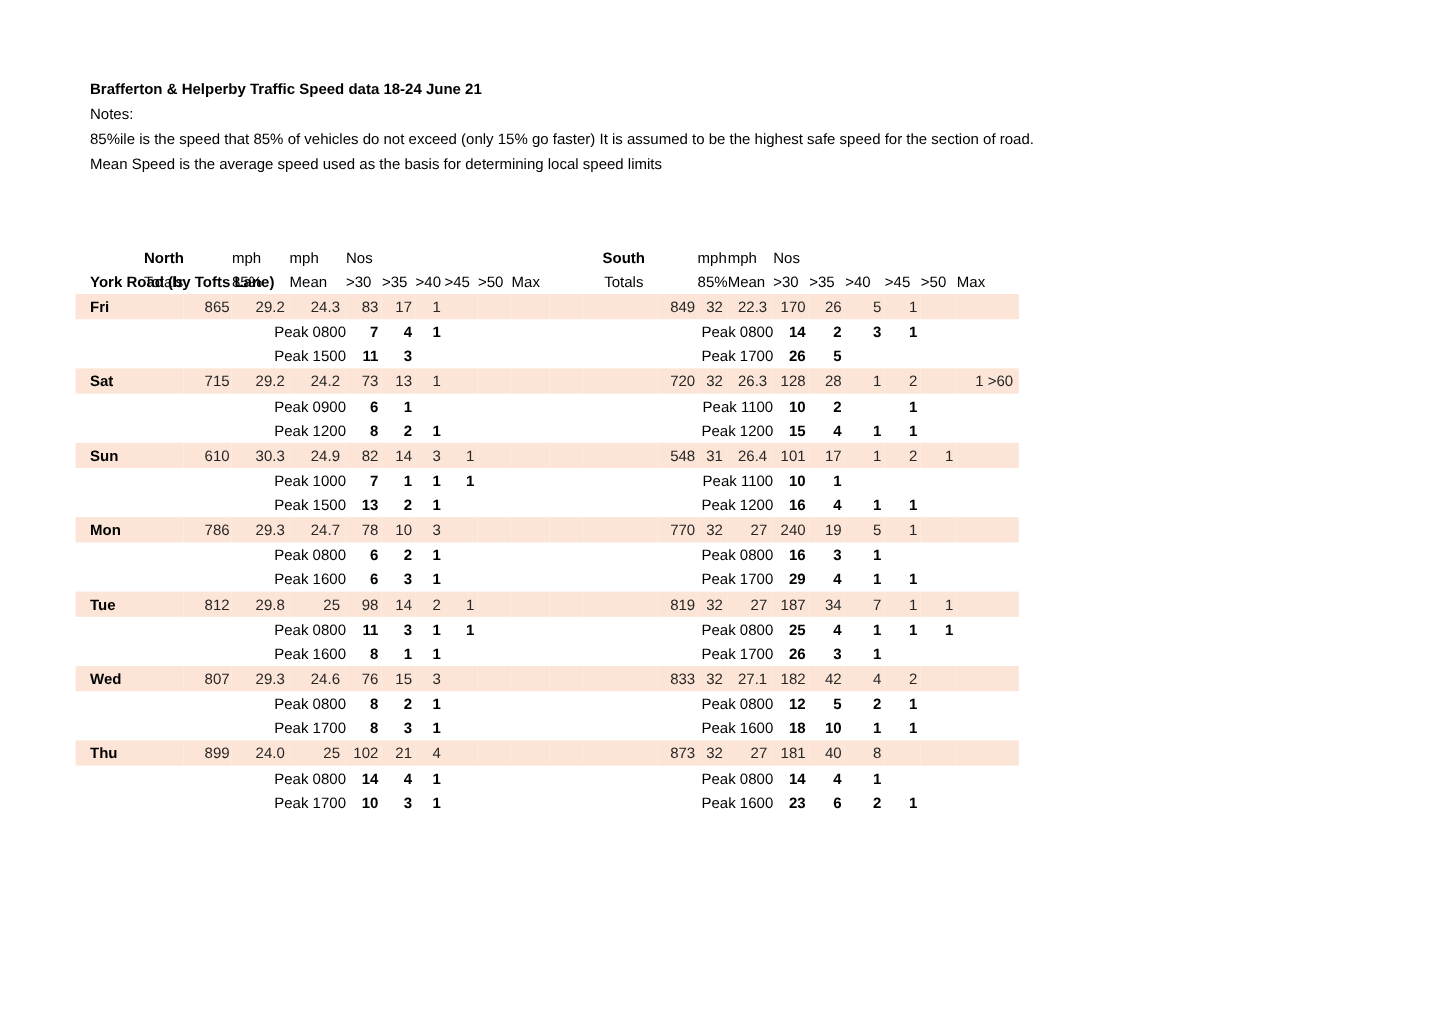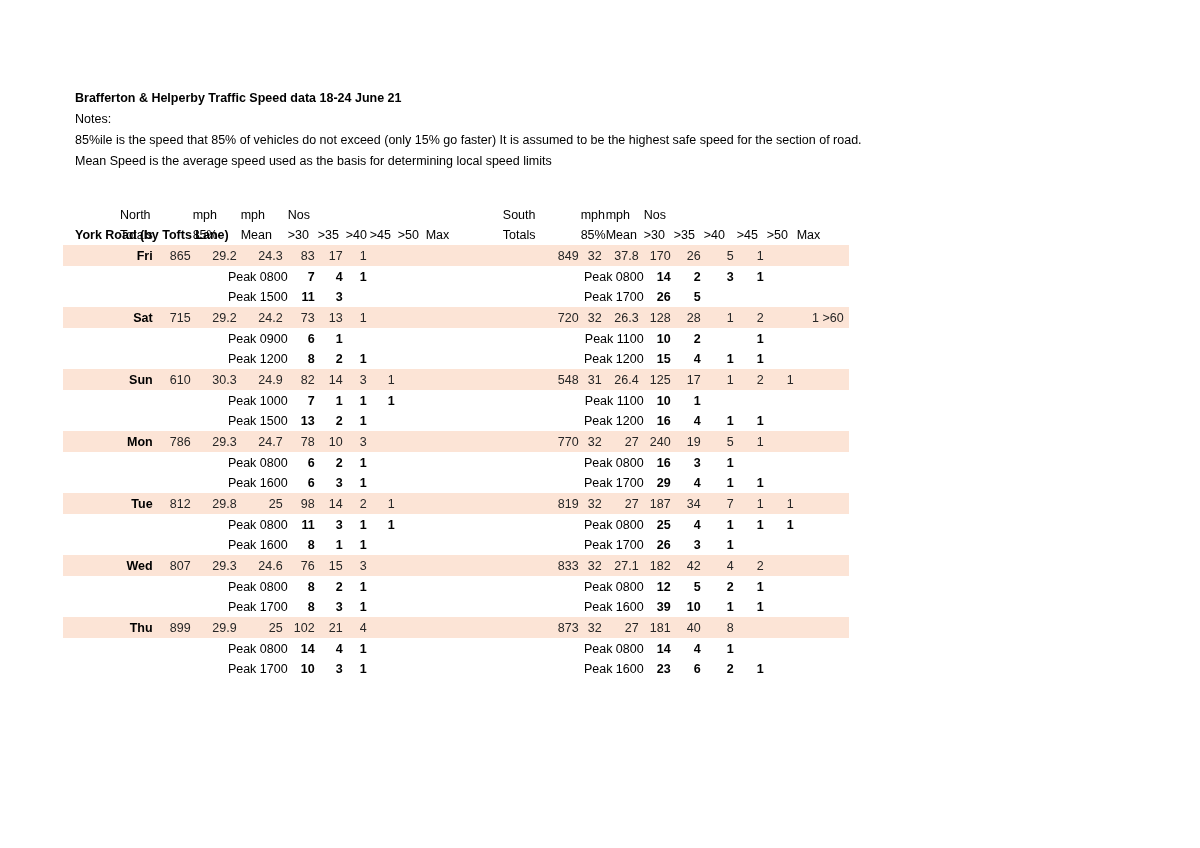--- a/index.html
+++ b/index.html
@@ -1,31 +1,31 @@
 <!DOCTYPE html>
 <html><head>
 <meta charset="utf-8">
 <style>
   html,body{margin:0;padding:0;}
   body{
     width:1200px;height:848px;background:#ffffff;position:relative;
     font-family:"Liberation Sans","DejaVu Sans",sans-serif;color:#000;
   }
-  .textblock{position:absolute;left:75px;top:88px;font-size:12.5px;line-height:21px;white-space:nowrap;}
+  .textblock{position:absolute;left:75px;top:64px;font-size:12.5px;line-height:21px;white-space:nowrap;}
   .title{font-weight:bold;}
   .section-title{position:absolute;left:75px;top:184px;font-size:12.5px;font-weight:bold;white-space:nowrap;margin-top:44px;}
   table.traffic{
     position:absolute;left:63px;top:204px;border-collapse:collapse;table-layout:fixed;
     font-size:12.5px;
   }
   td{padding:0;height:21px;white-space:nowrap;overflow:visible;vertical-align:middle;}
   tr.r3 td, tr.hr2 td{height:20px;}
   .band td{background:#fce4d6;}
-  .day-label{font-weight:bold;padding-left:12px;text-align:right;}
-  .dirhead{font-weight:normal;}
+  .day-label{font-weight:bold;padding-left:12px;text-align:left;}
+  .dirhead{font-weight:bold;}
   .indent{padding-left:57px;text-align:left;}
   .slabel{padding-left:5px;text-align:center;}
   .hc{font-weight:normal;}
   .num{text-align:right;padding-right:3px;}
   .tot{padding-right:2px;}
   .p85{padding-right:4px;}
   .mean{padding-right:5px;margin-top:20px;}
   .mx{padding-right:5px;}
   .dnum{font-weight:normal;color:#262626;}
   .pnum{font-weight:bold;}
@@ -127,21 +127,21 @@
           <td class="num dnum">83</td>
           <td class="num dnum">17</td>
           <td class="num dnum">1</td>
           <td class="num dnum"></td>
           <td class="num dnum"></td>
           <td class="num mx dnum"></td>
           <td class="gap"></td>
           <td class="slabel"></td>
           <td class="num tot dnum">849</td>
           <td class="num p85 dnum">32</td>
-          <td class="num mean dnum">37.8</td>
+          <td class="num mean dnum">22.3</td>
           <td class="num dnum">170</td>
           <td class="num dnum">26</td>
           <td class="num dnum">5</td>
           <td class="num dnum">1</td>
           <td class="num dnum"></td>
           <td class="num mx dnum"></td>
         </tr>
         <tr>
           <td></td>
           <td></td>
@@ -254,21 +254,21 @@
           <td class="num dnum">14</td>
           <td class="num dnum">3</td>
           <td class="num dnum">1</td>
           <td class="num dnum"></td>
           <td class="num mx dnum"></td>
           <td class="gap"></td>
           <td class="slabel"></td>
           <td class="num tot dnum">548</td>
           <td class="num p85 dnum">31</td>
           <td class="num mean dnum">26.4</td>
-          <td class="num dnum">125</td>
+          <td class="num dnum">101</td>
           <td class="num dnum">17</td>
           <td class="num dnum">1</td>
           <td class="num dnum">2</td>
           <td class="num dnum">1</td>
           <td class="num mx dnum"></td>
         </tr>
         <tr>
           <td></td>
           <td></td>
           <td class="peak-label" colspan="2">Peak 1000</td>
@@ -483,31 +483,31 @@
           <td class="peak-label" colspan="2">Peak 1700</td>
           <td class="num pnum">8</td>
           <td class="num pnum">3</td>
           <td class="num pnum">1</td>
           <td class="num pnum"></td>
           <td class="num pnum"></td>
           <td class="num pnum mx"></td>
           <td class="gap"></td>
           <td class="slabel"></td>
           <td class="peak-label s" colspan="3">Peak 1600</td>
-          <td class="num pnum">39</td>
+          <td class="num pnum">18</td>
           <td class="num pnum">10</td>
           <td class="num pnum">1</td>
           <td class="num pnum">1</td>
           <td class="num pnum"></td>
           <td class="num pnum mx"></td>
         </tr>
         <tr class="band">
           <td class="day-label">Thu</td>
           <td class="num tot dnum">899</td>
-          <td class="num p85 dnum">29.9</td>
+          <td class="num p85 dnum">24.0</td>
           <td class="num mean dnum">25</td>
           <td class="num dnum">102</td>
           <td class="num dnum">21</td>
           <td class="num dnum">4</td>
           <td class="num dnum"></td>
           <td class="num dnum"></td>
           <td class="num mx dnum"></td>
           <td class="gap"></td>
           <td class="slabel"></td>
           <td class="num tot dnum">873</td>

